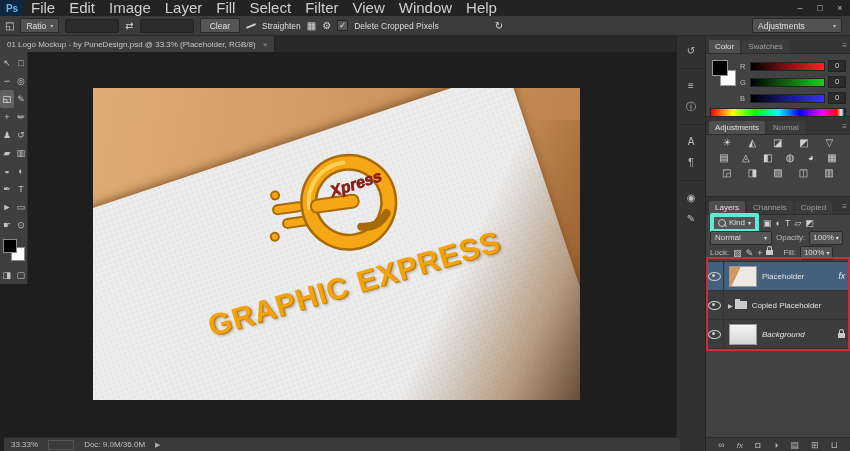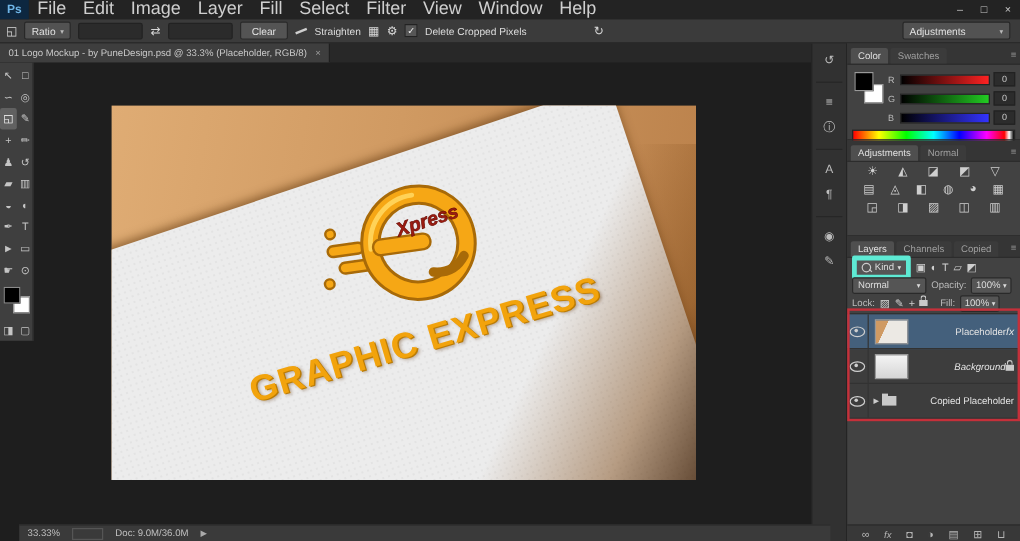--- a/index.html
+++ b/index.html
@@ -123,32 +123,32 @@
   .eyec{width:17px;align-self:stretch;border-right:1px solid #333;display:flex;
         align-items:center;justify-content:center;}
   .eye{width:11px;height:7px;border:1px solid #cfcfcf;border-radius:50%;position:relative;}
   .eye::after{content:"";position:absolute;left:3px;top:1px;width:3px;height:3px;background:#cfcfcf;border-radius:50%;}
   .thumb{width:26px;height:19px;margin:0 5px;border:1px solid #999;}
   .th1{background:linear-gradient(115deg,#cf9a63 30%,#ece9e4 31%);}
   .th3{background:linear-gradient(#f4f4f4,#d6d6d6);}
   .tri{font-size:6px;color:#ccc;margin:0 2px 0 4px;}
   .folder{width:12px;height:8px;background:#c9c9c9;position:relative;display:inline-block;margin-right:5px;}
   .folder::before{content:"";position:absolute;left:0;top:-2px;width:5px;height:2px;background:#c9c9c9;}
-  .lname{font-size:8px;color:#e2e2e2;flex:1;text-align:right;}
+  .lname{font-size:8px;color:#e2e2e2;flex:1;}
   .lname.it{font-style:italic;}
   .fx{font-style:italic;font-size:8.5px;color:#e8e8e8;}
   .redbox{position:absolute;left:0px;top:60px;width:140px;height:90px;
           border:2px solid #c5303a;pointer-events:none;z-index:5;}
   .lbottom{position:absolute;bottom:0;left:0;width:144px;height:14px;background:#383838;
            border-top:1px solid #2a2a2a;display:flex;align-items:center;justify-content:space-evenly;}
   .lbottom span{color:#b5b5b5;font-size:9px;line-height:9px;}
   .lbottom .fxb{font-style:italic;font-size:8px;}
 
   
-  .statusbar{position:absolute;left:16px;top:437px;width:676px;height:14px;background:#3a3a3a;
+  .statusbar{position:absolute;left:4px;top:437px;width:676px;height:14px;background:#3a3a3a;
              border-top:1px solid #2a2a2a;display:flex;align-items:center;gap:10px;
              padding-left:7px;box-sizing:border-box;font-size:8px;color:#c0c0c0;}
   .sb-box{width:24px;height:8px;border:1px solid #555;}
   .sb-ar{font-size:7px;color:#aaa;}
 </style>
 </head>
 <body>
 
 <div id="app">
 
@@ -382,31 +382,31 @@
               <span class="eye"></span>
             </div>
           <div class="thumb th1"></div>
           <span class="lname">Placeholder</span>
           <span class="fx">fx</span>
         </div>
         <div class="lay">
           <div class="eyec">
               <span class="eye"></span>
             </div>
-          <div class="thumb th3"></div>
-          <span class="lname it">Background</span>
-          <span class="padlock"></span>
+          <span class="tri">▶</span>
+          <span class="folder"></span>
+          <span class="lname">Copied Placeholder</span>
         </div>
         <div class="lay">
           <div class="eyec">
               <span class="eye"></span>
             </div>
-          <span class="tri">▶</span>
-          <span class="folder"></span>
-          <span class="lname">Copied Placeholder</span>
+          <div class="thumb th3"></div>
+          <span class="lname it">Background</span>
+          <span class="padlock"></span>
         </div>
       </div>
       <div class="redbox"></div>
 
       <div class="lbottom">
         <span>∞</span>
         <span class="fxb">fx</span>
         <span>◘</span>
         <span>◑</span>
         <span>▤</span>

